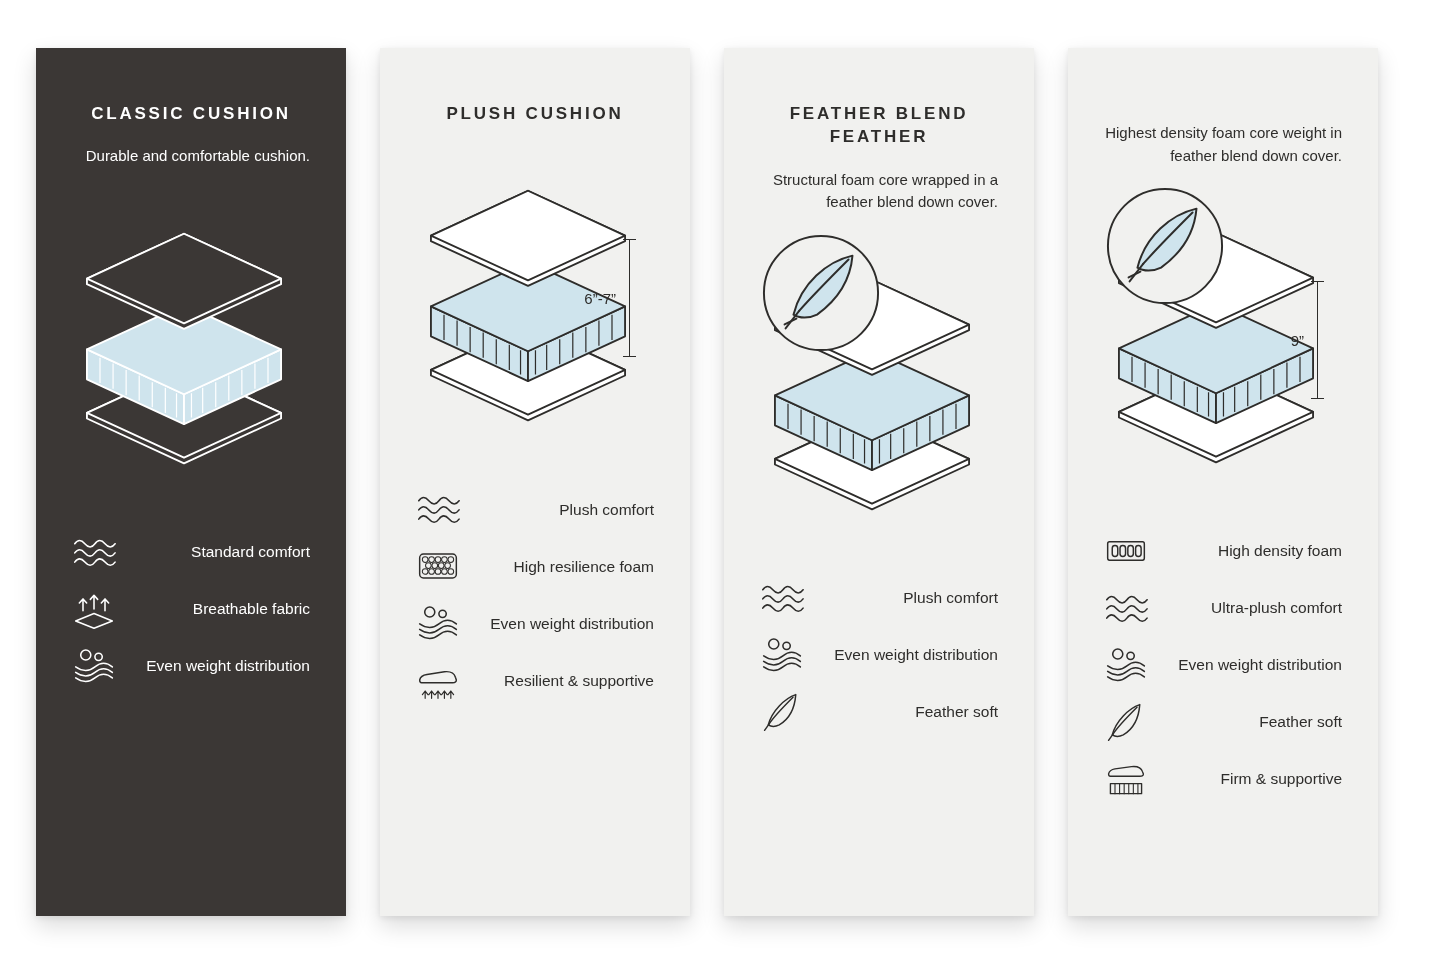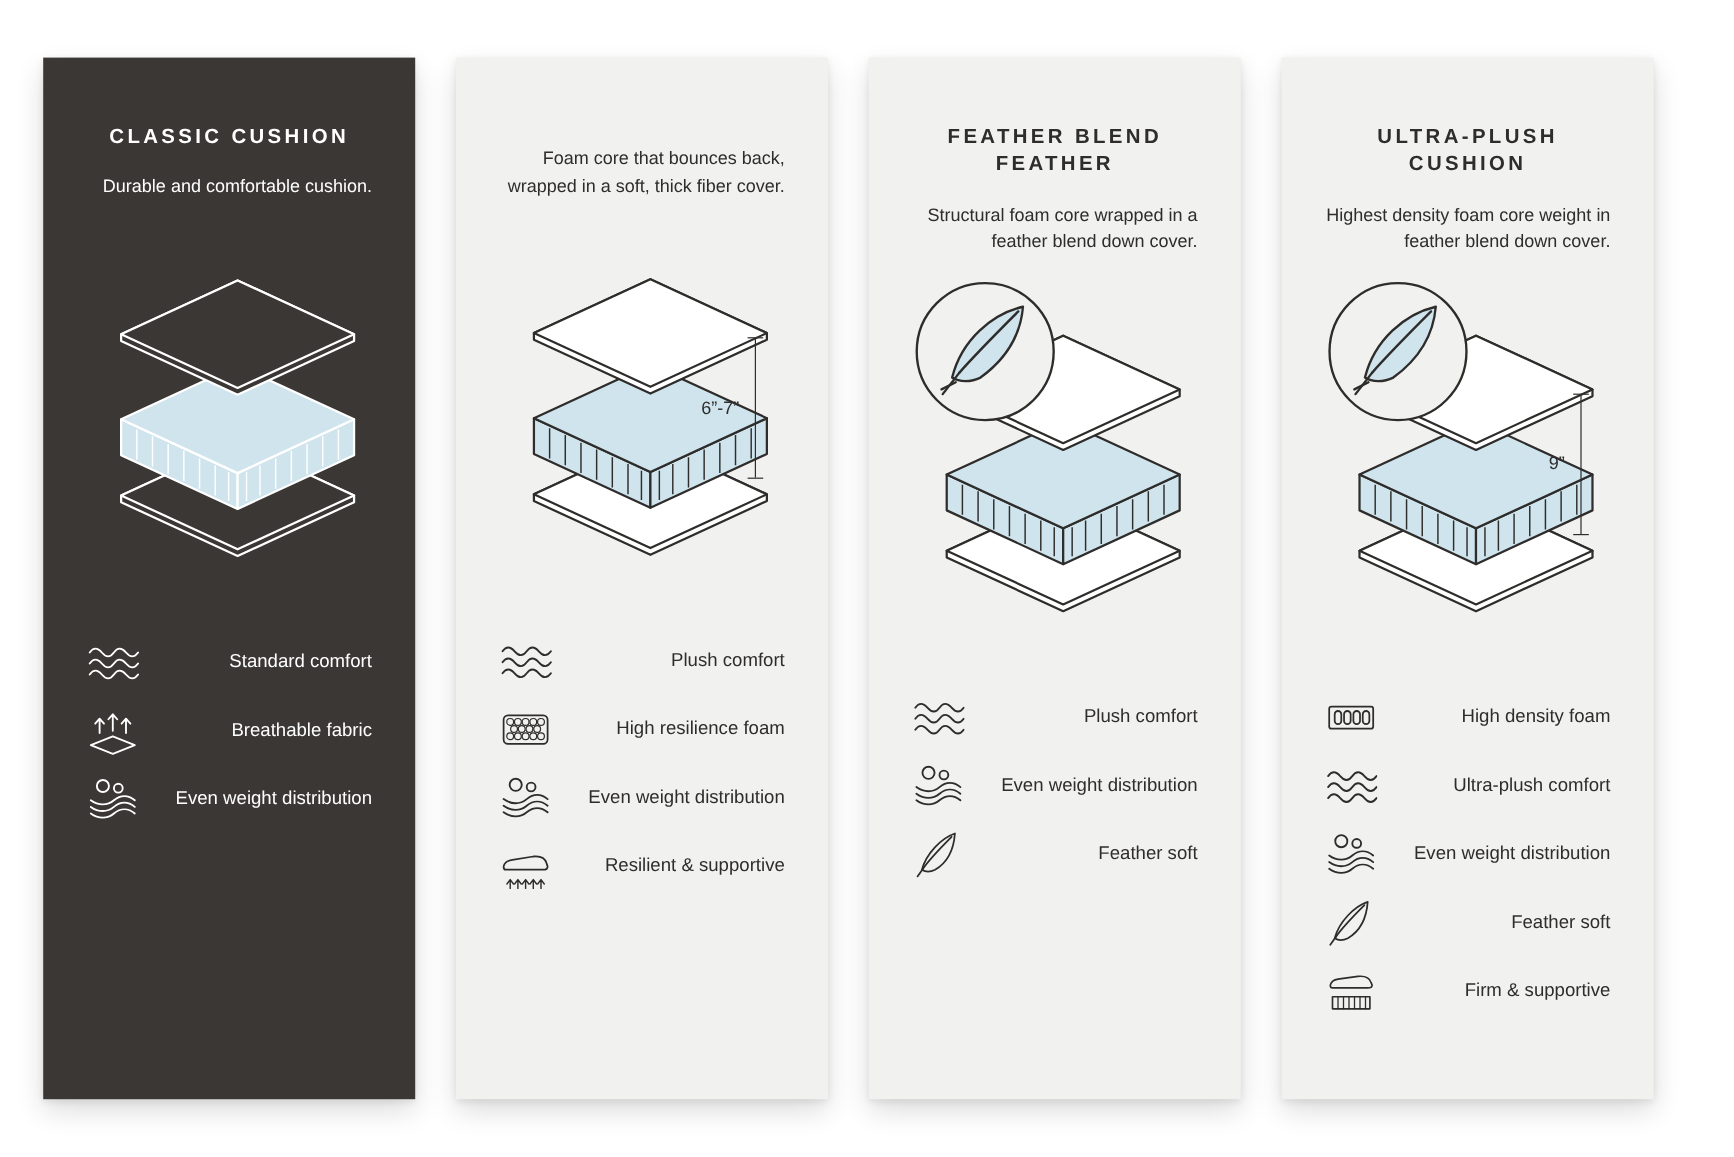--- a/index.html
+++ b/index.html
@@ -19,21 +19,21 @@
   .card.dark  { background: var(--card-dark, #3b3735);  --line: #ffffff; --panel-fill: var(--card-dark, #3b3735); color: #ffffff; }
 
   .card-title {
     font-size: 17px; font-weight: 700;
     letter-spacing: 2.8px; text-align: center; line-height: 1.38;
   }
   .card-desc {
     margin-top: 20px; font-size: 15px; line-height: 1.5; text-align: right;
   }
 
-  .illo { position: relative; height: 290px; margin-top: 34px; display: flex; justify-content: flex-end; align-items: flex-start; }
+  .illo { position: relative; height: 290px; margin-top: 34px; display: flex; justify-content: flex-start; align-items: flex-start; }
   .cushion { width: 224px; height: auto; margin-top: 28px; }
 
   .badge { position: absolute; left: 0; top: -16px; width: 122px; height: 122px; }
 
   .measure { position: absolute; right: 18px; top: 80px; display: flex; align-items: center; gap: 7px; }
   .measure-label { font-size: 15px; white-space: nowrap; }
   .measure-line { width: 13px; height: 118px; border-top: 1.6px solid var(--line); border-bottom: 1.6px solid var(--line); position: relative; }
   .measure-line::before { content: ""; position: absolute; left: 50%; top: 0; bottom: 0; width: 1.6px; margin-left: -0.8px; background: var(--line); }
 
   .features { margin-top: 38px; }
@@ -208,21 +208,21 @@
       <div class="feature">
         <svg class="f-icon" viewBox="0 0 48 48">
             <use href="#even-weight-icon" xlink:href="#even-weight-icon"></use>
           </svg>
         <span class="f-label">Even weight distribution</span>
       </div>
     </div>
   </section>
 
   <section class="card light">
-    <p class="card-desc">Foam core that bounces back, wrapped in a soft, thick fiber cover.</p>
+    <h2 class="card-title">PLUSH CUSHION</h2>
     <div class="illo">
       <svg class="cushion" viewBox="0 0 240 252">
           <use href="#cushion-graphic"></use>
         </svg>
       <div class="measure">
         <span class="measure-label">6”-7”</span>
         <div class="measure-line"></div>
       </div>
     </div>
     <div class="features">
@@ -280,21 +280,20 @@
       <div class="feature">
         <svg class="f-icon" viewBox="0 0 48 48">
             <use href="#feather-icon" xlink:href="#feather-icon"></use>
           </svg>
         <span class="f-label">Feather soft</span>
       </div>
     </div>
   </section>
 
   <section class="card light">
-    <h2 class="card-title">ULTRA-PLUSH CUSHION</h2>
     <p class="card-desc">Highest density foam core weight in feather blend down cover.</p>
     <div class="illo">
       <svg class="cushion" viewBox="0 0 240 252">
           <use href="#cushion-graphic"></use>
         </svg>
       <svg class="badge" viewBox="0 0 124 124">
           <use href="#feather-badge-icon" xlink:href="#feather-badge-icon"></use>
         </svg>
       <div class="measure">
         <span class="measure-label">9”</span>

